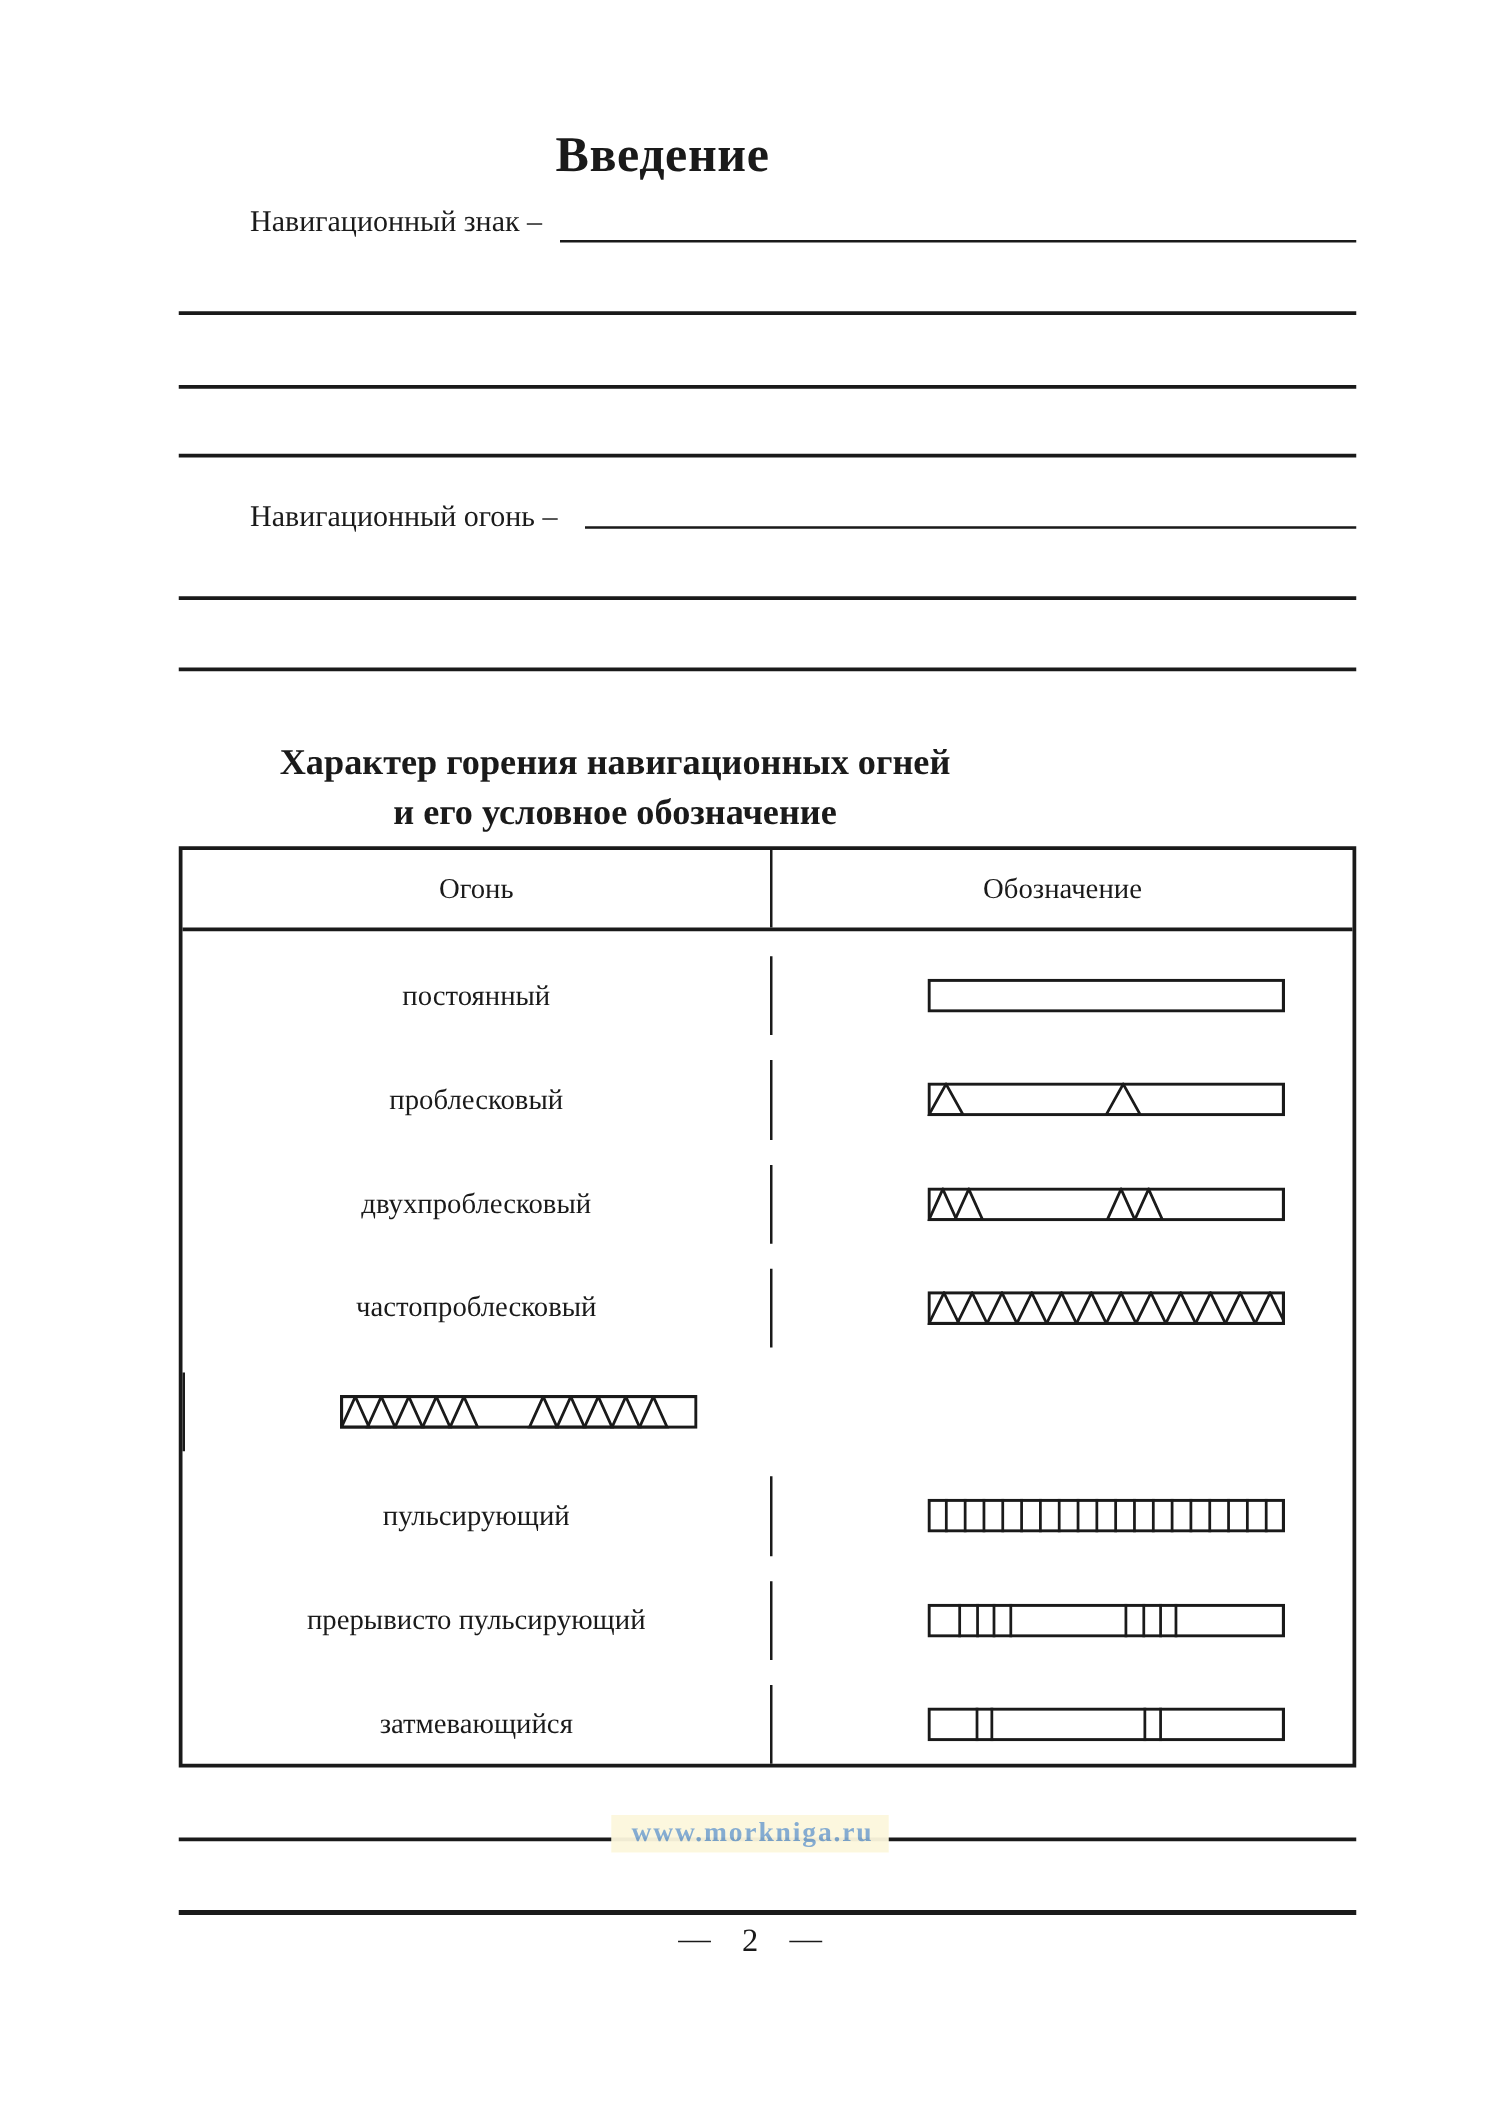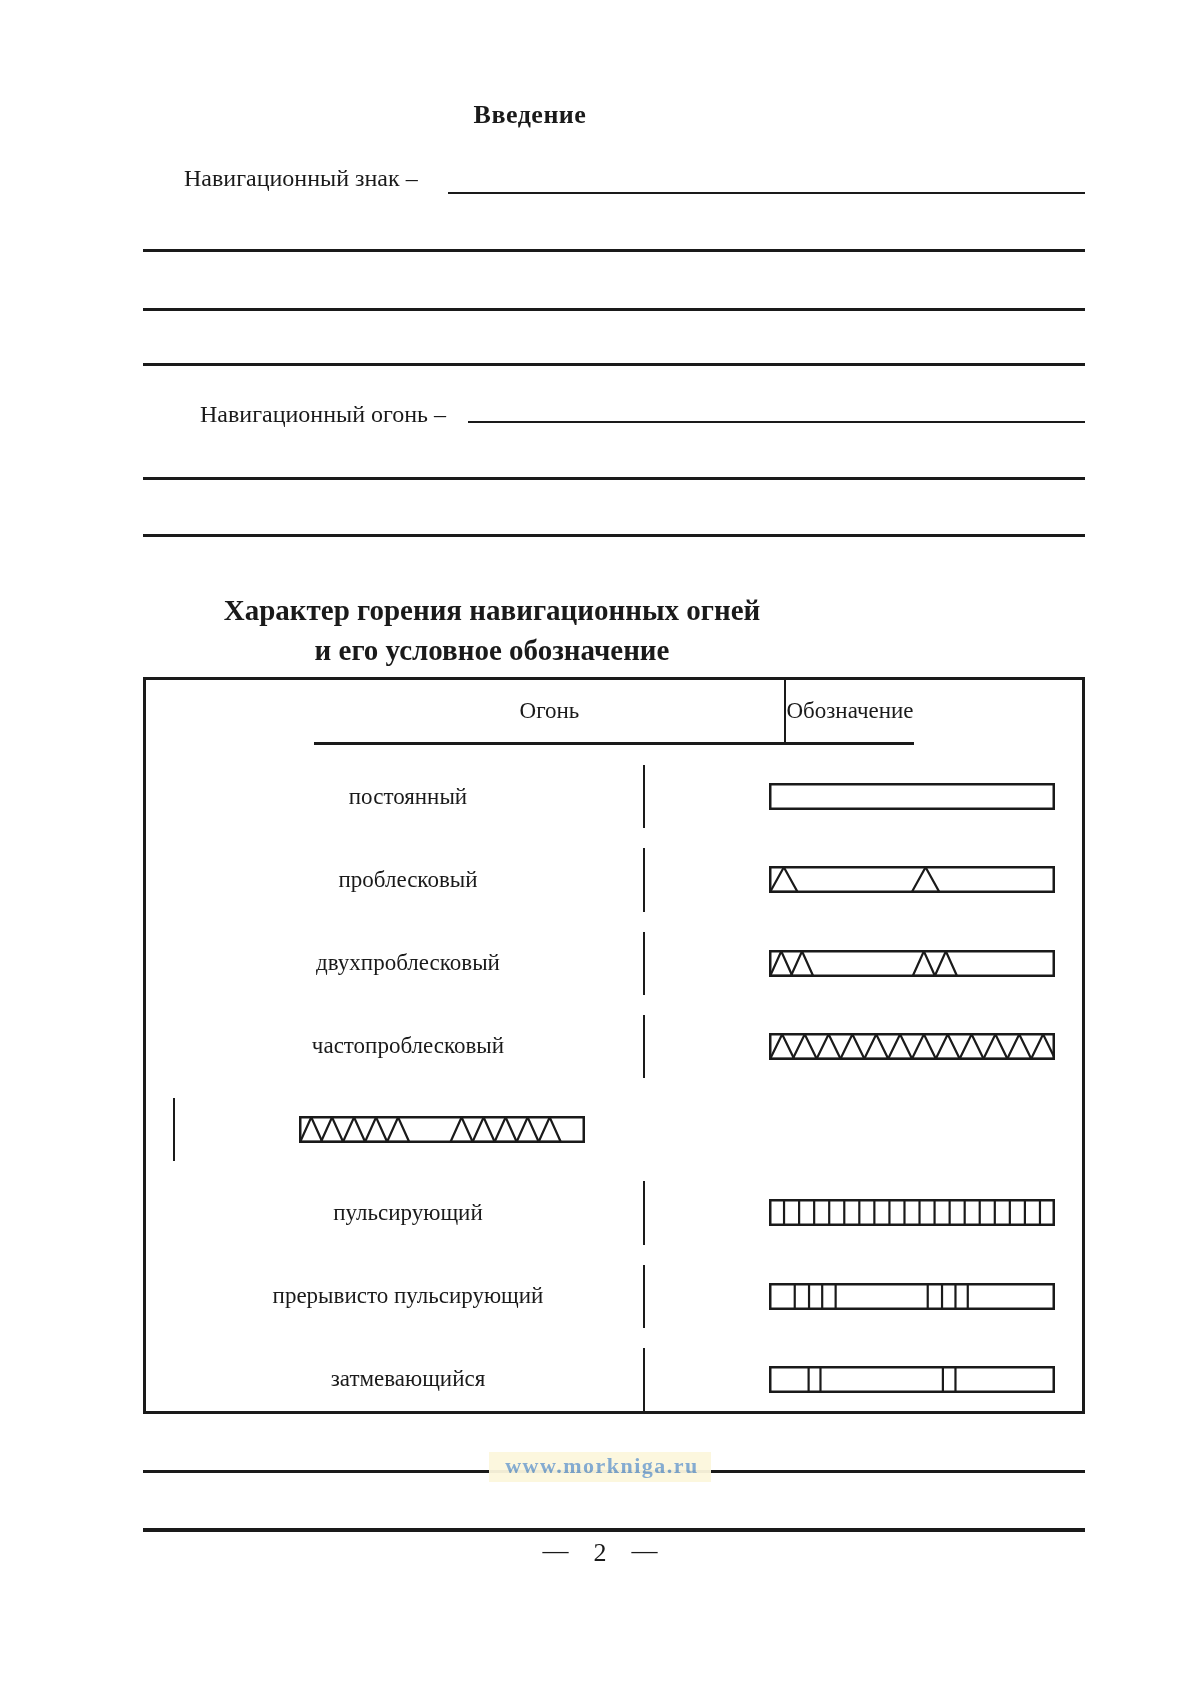--- a/index.html
+++ b/index.html
@@ -8,25 +8,25 @@
     background:#ffffff;
     font-family:"Liberation Serif","DejaVu Serif",serif;
     color:#1a1a1a;
     position:relative;
     overflow:hidden;
   }
   .page{position:absolute;inset:0;}
 
   .doc-title{
     position:absolute;top:100px;left:0;width:1060px;
-    text-align:center;font-size:26px;font-weight:bold;letter-spacing:.5px;
+    text-align:center;font-size:40px;font-weight:bold;letter-spacing:.5px;
   }
 
   .def-label{position:absolute;font-size:24px;white-space:nowrap;}
-  .def-label.first{left:184px;top:165px;}
+  .def-label.first{left:200px;top:165px;}
   .def-label.second{left:200px;top:401px;}
 
   .underline{position:absolute;height:0;border-top:2.4px solid #1a1a1a;}
   .u-first{left:448px;width:637px;top:192px;}
   .u-second{left:468px;width:617px;top:421px;border-top-width:2px;}
 
   .hline{position:absolute;left:143px;width:942px;height:0;border-top:3px solid #1a1a1a;}
   .hl-1{top:249px;}
   .hl-2{top:308px;}
   .hl-3{top:363px;}
@@ -36,21 +36,21 @@
   .hl-7{top:1528px;border-top-width:4px;}
 
   .section-title{
     position:absolute;top:590px;left:0;width:984px;
     text-align:center;font-weight:bold;font-size:29px;line-height:40px;
   }
 
   .ltable{
     position:absolute;left:143px;top:677px;width:942px;height:737px;
     border:3px solid #1a1a1a;box-sizing:border-box;
-    display:flex;flex-direction:column;background:#fff;align-items:center;
+    display:flex;flex-direction:column;background:#fff;
   }
   .thead{display:flex;flex:0 0 62px;border-bottom:3px solid #1a1a1a;}
   .tbody{flex:1;display:flex;flex-direction:column;}
   .trow{flex:1;display:flex;margin-top:20px;}
   .cell{display:flex;align-items:center;box-sizing:border-box;}
   .c-label{width:470px;justify-content:center;font-size:23px;text-align:center;}
   .c-symbol{flex:1;border-left:2px solid #1a1a1a;padding-left:124px;}
   .thead .c-label,.thead .c-symbol{font-size:23px;}
   .thead .c-symbol{justify-content:center;padding-left:0;}
 

